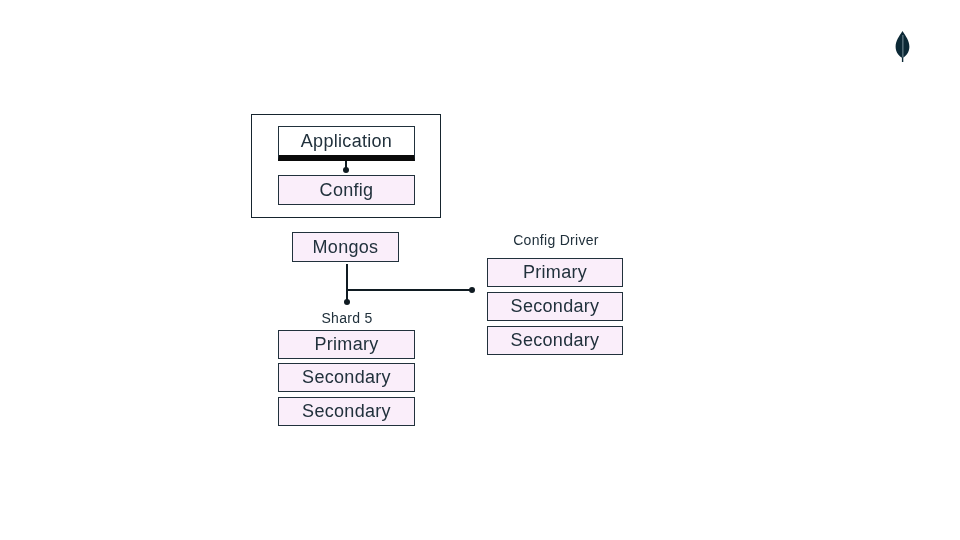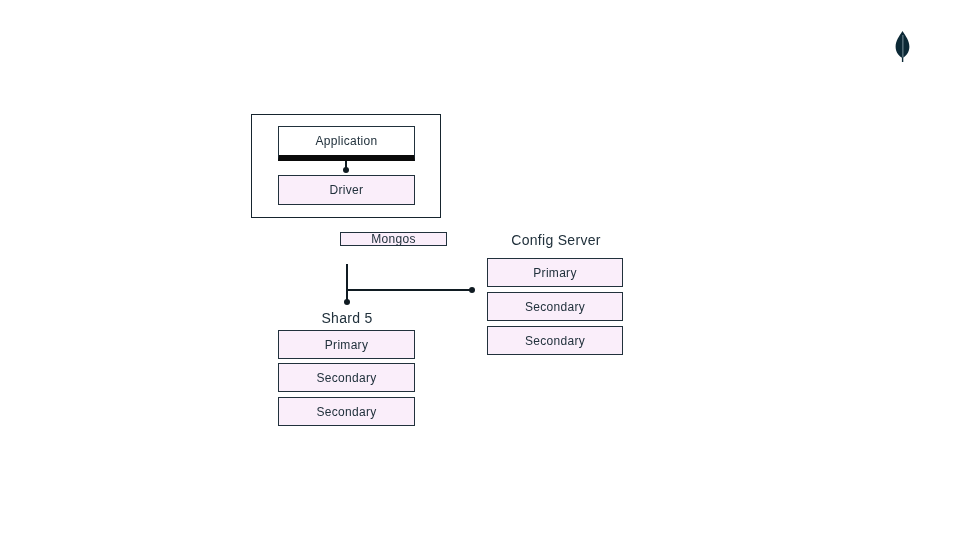--- a/index.html
+++ b/index.html
@@ -17,21 +17,21 @@
     color: #21313c;
   }
   .node {
     position: absolute;
     box-sizing: border-box;
     border: 1.5px solid #21313c;
     background: #faeefa;
     display: flex;
     align-items: center;
     justify-content: center;
-    font-size: 12px;
+    font-size: 18px;
     letter-spacing: 0.3px;
     color: #21313c;
   }
   .node.white-node {
     background: #ffffff;
   }
   .app-box {
     border-bottom: 6px solid #0a0a0a;
   }
   .group-frame {
@@ -80,34 +80,34 @@
   <div class="group-frame" style="left:251px; top:114px; width:190px; height:104px;"></div>
 
   <div class="node white-node app-box" style="left:278px; top:126px; width:137px; height:35px;">
     <span>Application</span>
   </div>
 
   <div class="line" style="left:345px; top:161px; width:2px; height:7px;"></div>
   <div class="dot" style="left:343px; top:167px;"></div>
 
   <div class="node" style="left:278px; top:175px; width:137px; height:30px;">
-    <span>Driver</span>
+    <span>Config</span>
   </div>
 
-  <div class="node" style="left:292px; top:232px; width:107px; height:14px;margin-left:48px;">
+  <div class="node" style="left:292px; top:232px; width:107px; height:30px;">
     <span>Mongos</span>
   </div>
 
   <div class="line" style="left:346px; top:264px; width:2px; height:36px;"></div>
   <div class="dot" style="left:344px; top:299px;"></div>
   <div class="line" style="left:347px; top:289px; width:123px; height:2px;"></div>
   <div class="dot" style="left:469px; top:287px;"></div>
 
   <div class="section-title" style="left:476px; top:232px; width:160px;">
-    <span>Config Server</span>
+    <span>Config Driver</span>
   </div>
   <div class="node" style="left:487px; top:258px; width:136px; height:29px;">
     <span>Primary</span>
   </div>
   <div class="node" style="left:487px; top:292px; width:136px; height:29px;">
     <span>Secondary</span>
   </div>
   <div class="node" style="left:487px; top:326px; width:136px; height:29px;">
     <span>Secondary</span>
   </div>

